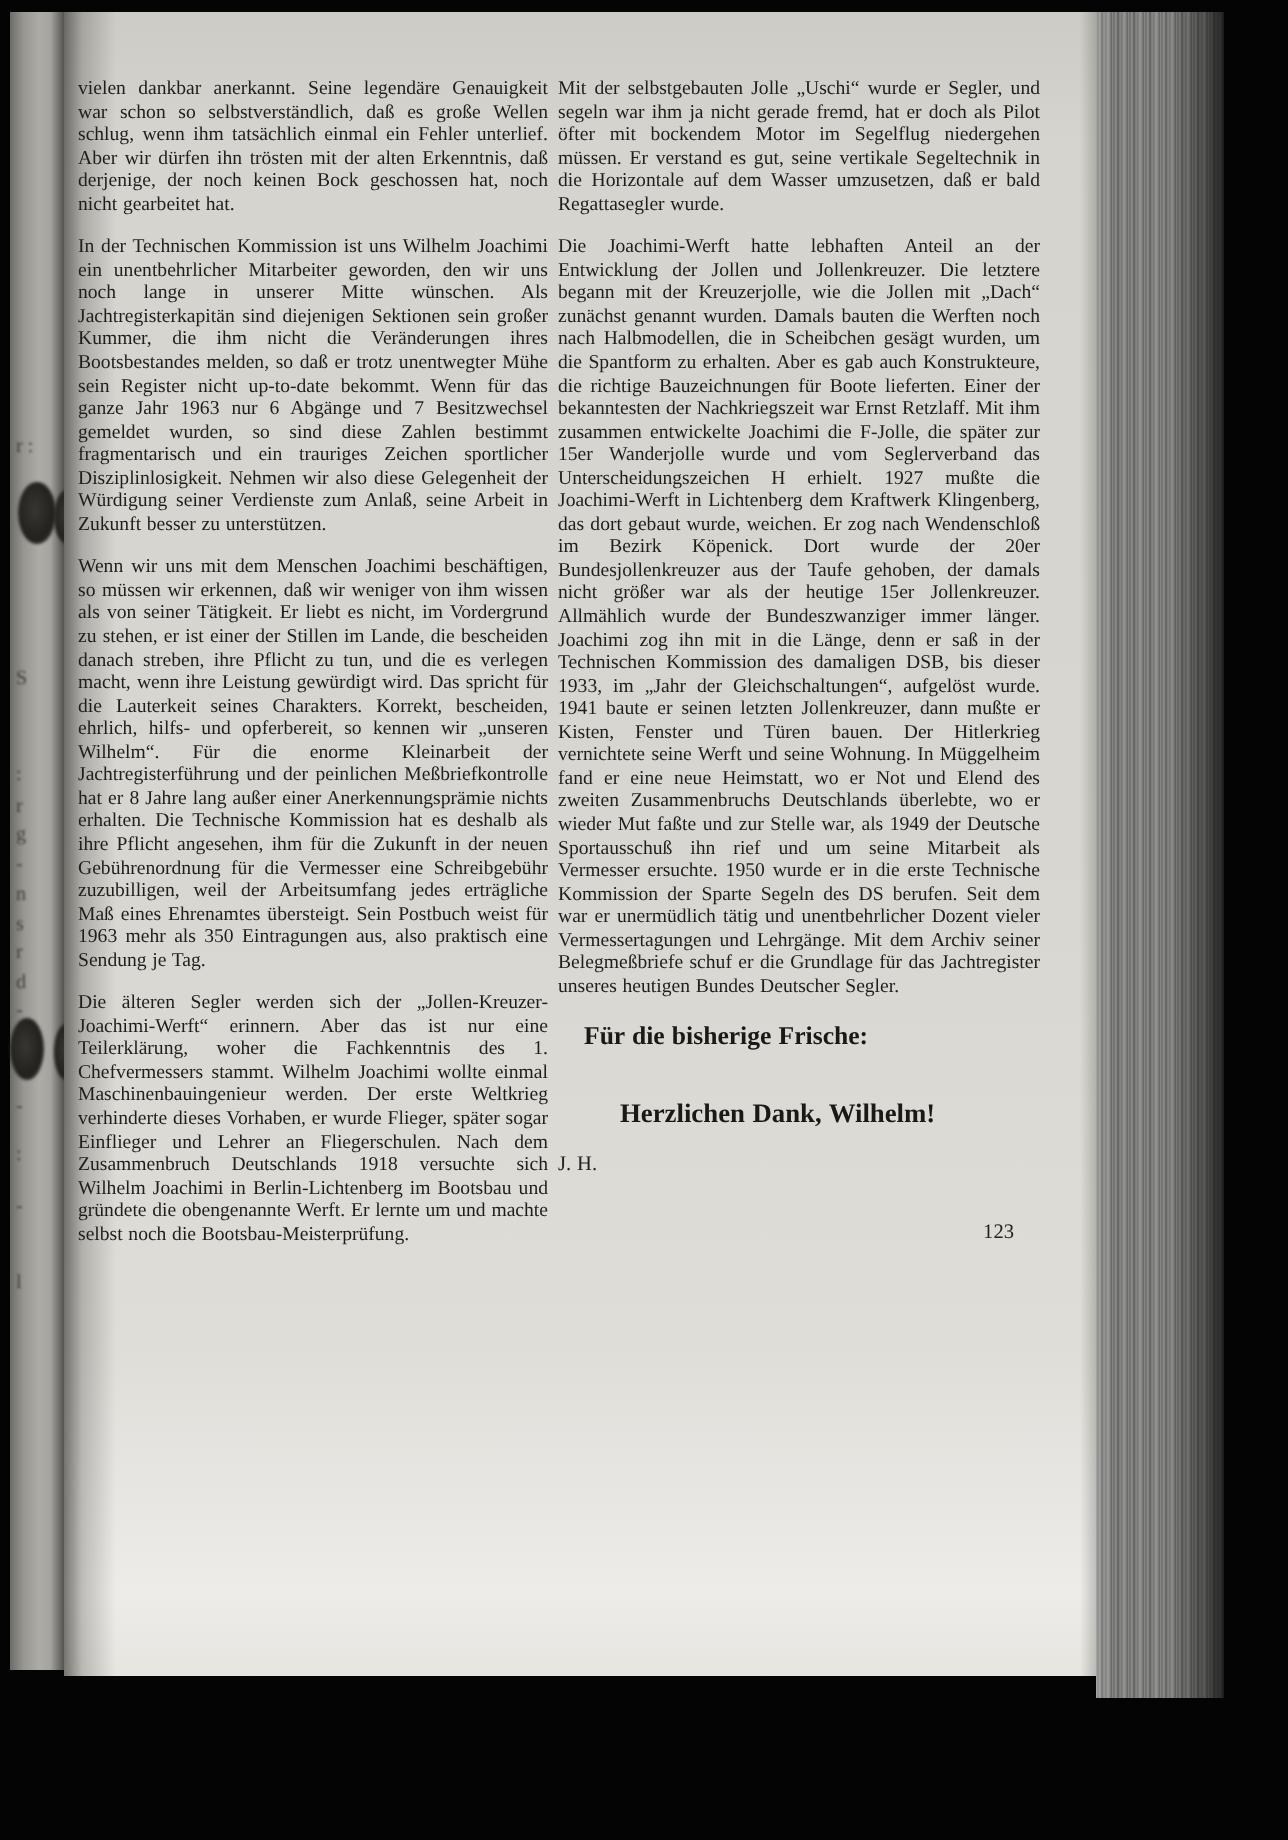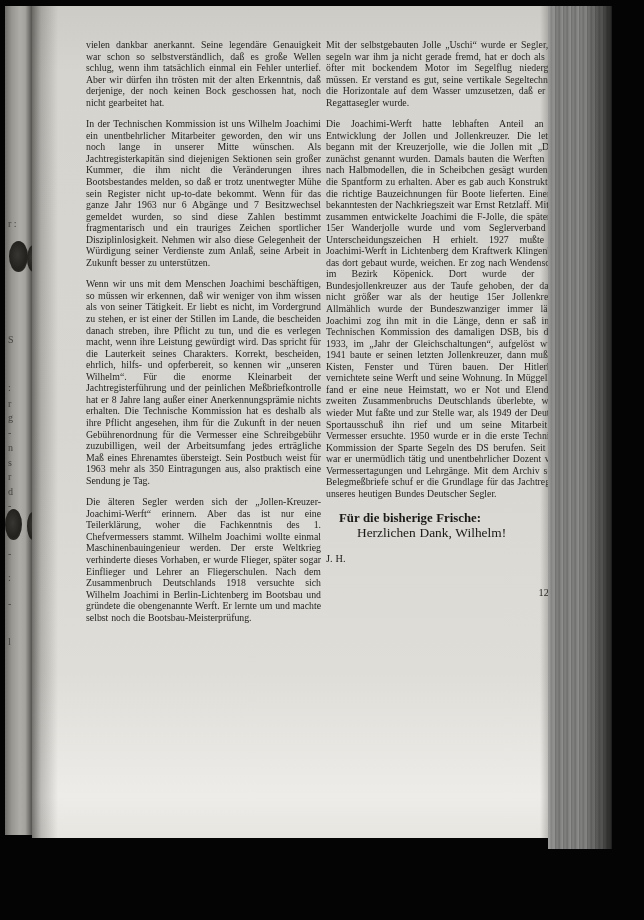--- a/index.html
+++ b/index.html
@@ -35,27 +35,27 @@
     content:"";position:absolute;left:0;top:0;bottom:0;width:26px;
     background:linear-gradient(90deg,rgba(25,22,18,.55) 0%,rgba(25,22,18,.22) 35%,rgba(25,22,18,0) 100%);
   }
   #page::after{ 
     content:"";position:absolute;right:0;top:0;bottom:0;width:8px;
     background:linear-gradient(270deg,rgba(60,58,54,.25),rgba(60,58,54,0));
   }
   .col{
     position:absolute;top:33px;
     font-size:9.8px;line-height:11.55px;color:#201e1b;
-    text-align:justify;hyphens:auto;-webkit-hyphens:auto;word-spacing:.4px;padding-left:47px;
+    text-align:justify;hyphens:auto;-webkit-hyphens:auto;word-spacing:.4px;
   }
   #col-left{left:7px;width:235px;}
   #col-right{left:247px;width:241px;}
   .col p{margin:0 0 10px 0;}
   .closing-1{font-weight:bold;font-size:12.8px;margin:14px 0 0 13px;color:#1b1916;}
-  .closing-2{font-weight:normal;font-size:13.4px;margin:2px 0 0 31px;color:#1b1916;}
+  .closing-2{font-weight:bold;font-size:13.4px;margin:26px 0 0 31px;color:#1b1916;}
   .signature{padding-right:38px;margin-top:15px;font-size:10.3px;color:#24221f;}
   .page-number{text-align:right;padding-right:13px;margin-top:22px;font-size:10.3px;color:#24221f;}
   
   #fore-edge{
     position:absolute;left:548px;top:6px;width:64px;height:843px;
     background:
       linear-gradient(90deg,rgba(255,255,255,.25) 0%,rgba(0,0,0,0) 12%,rgba(0,0,0,0) 55%,rgba(0,0,0,.45) 88%,rgba(0,0,0,.75) 100%),
       repeating-linear-gradient(90deg,
         #8d8d8b 0px,#6c6c6a 1px,#929290 2px,#5a5a58 3px,
         #8a8a88 4px,#757573 5px,#9a9a98 6px,#646462 8px);

